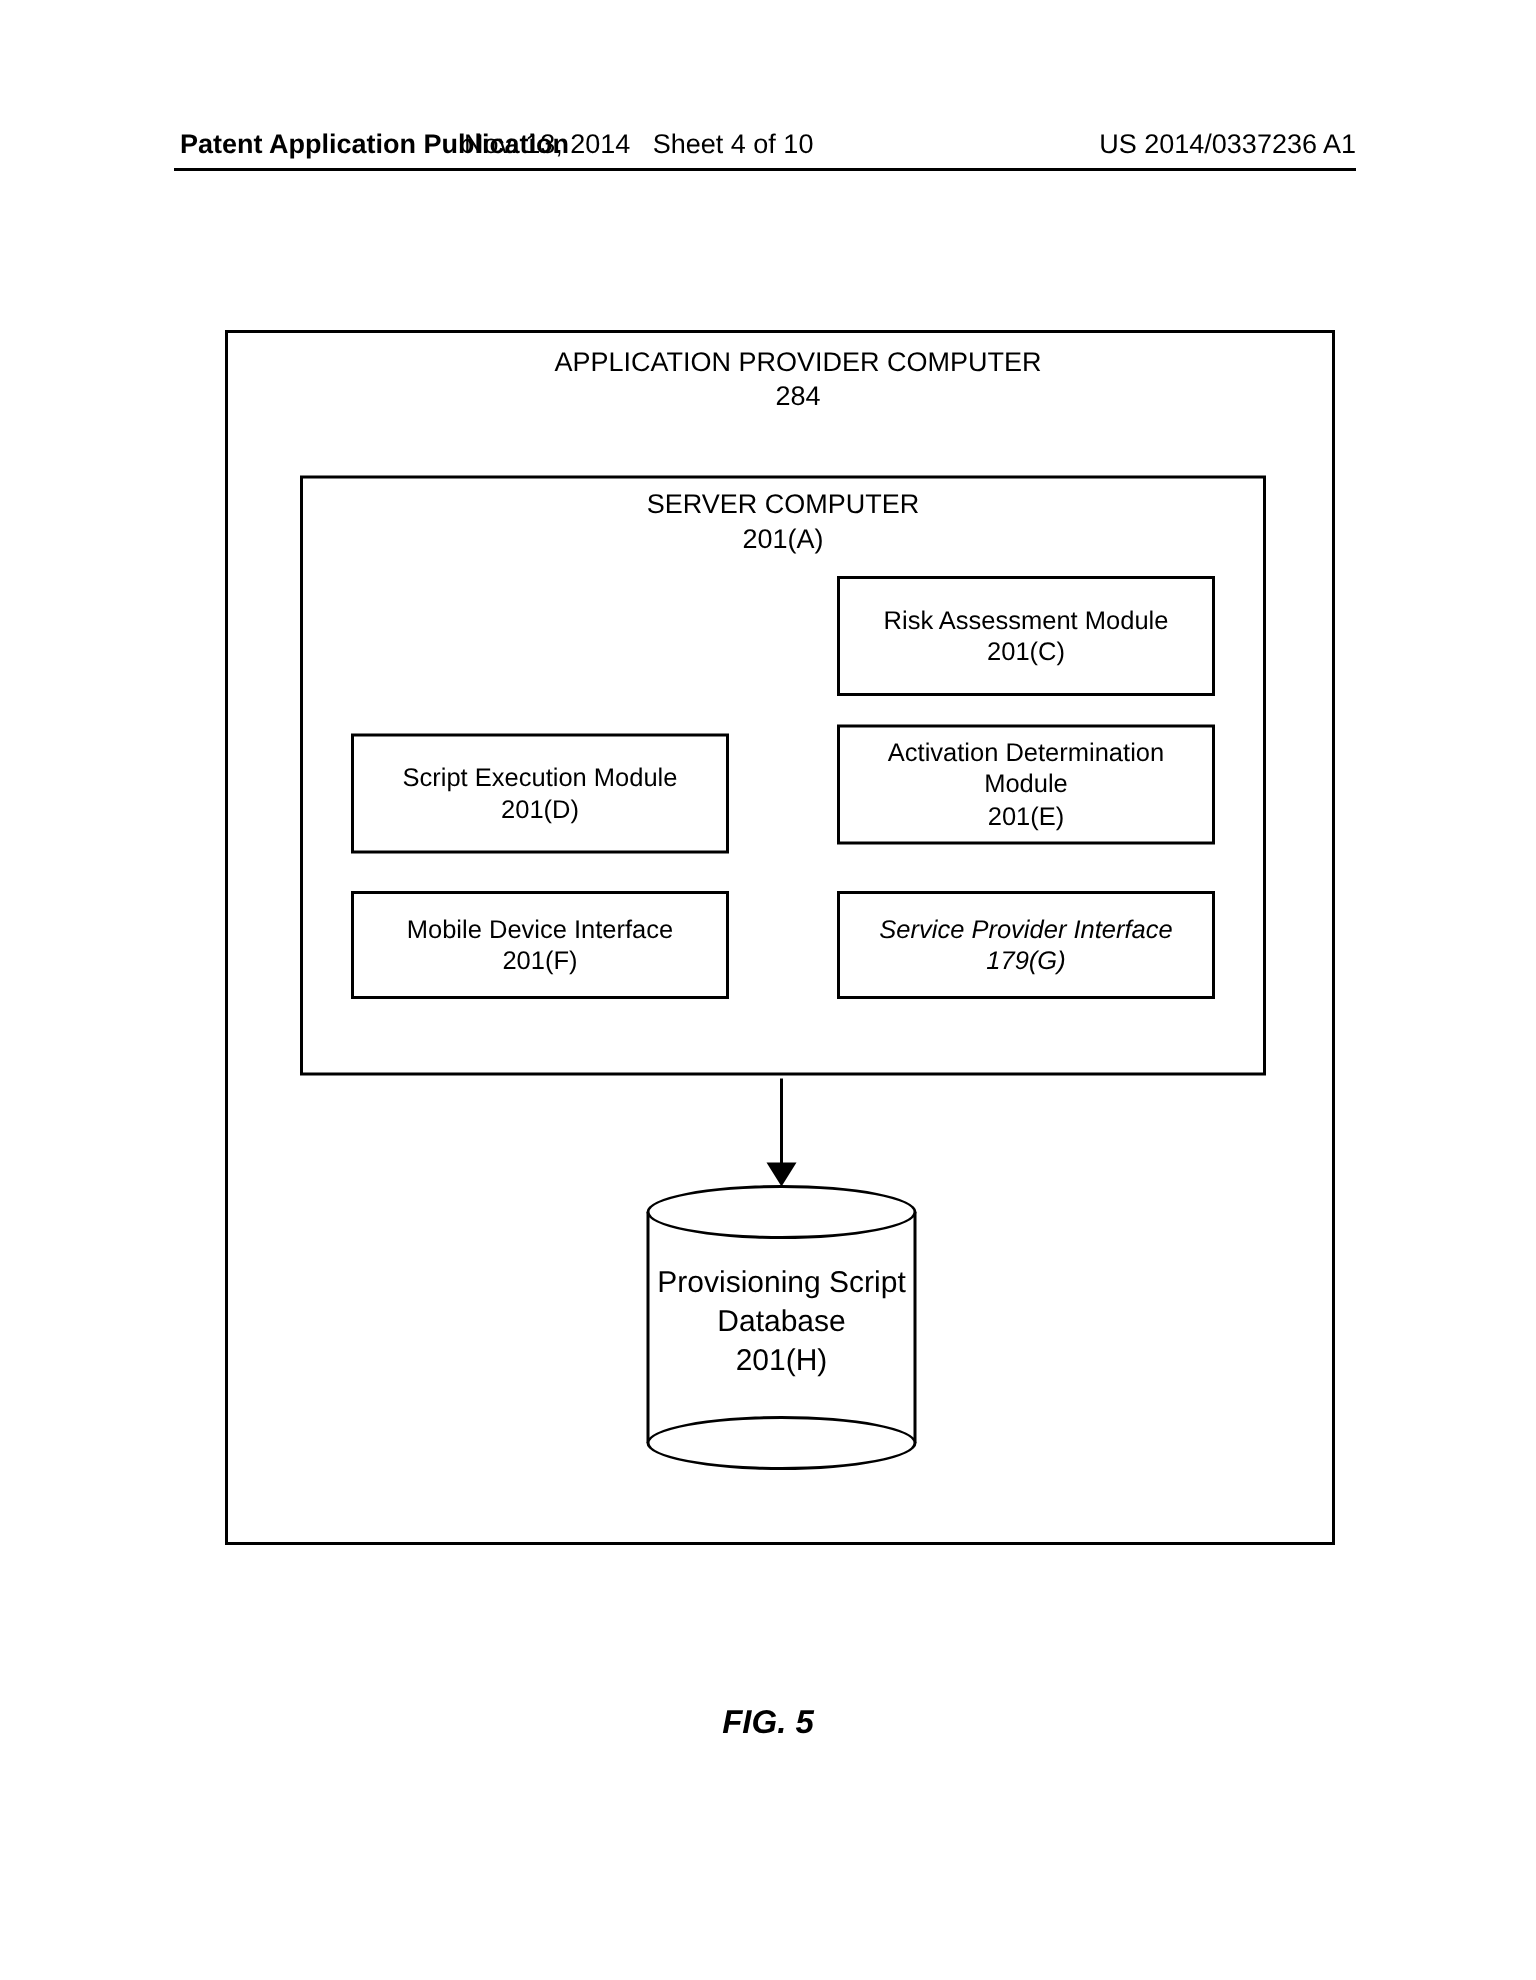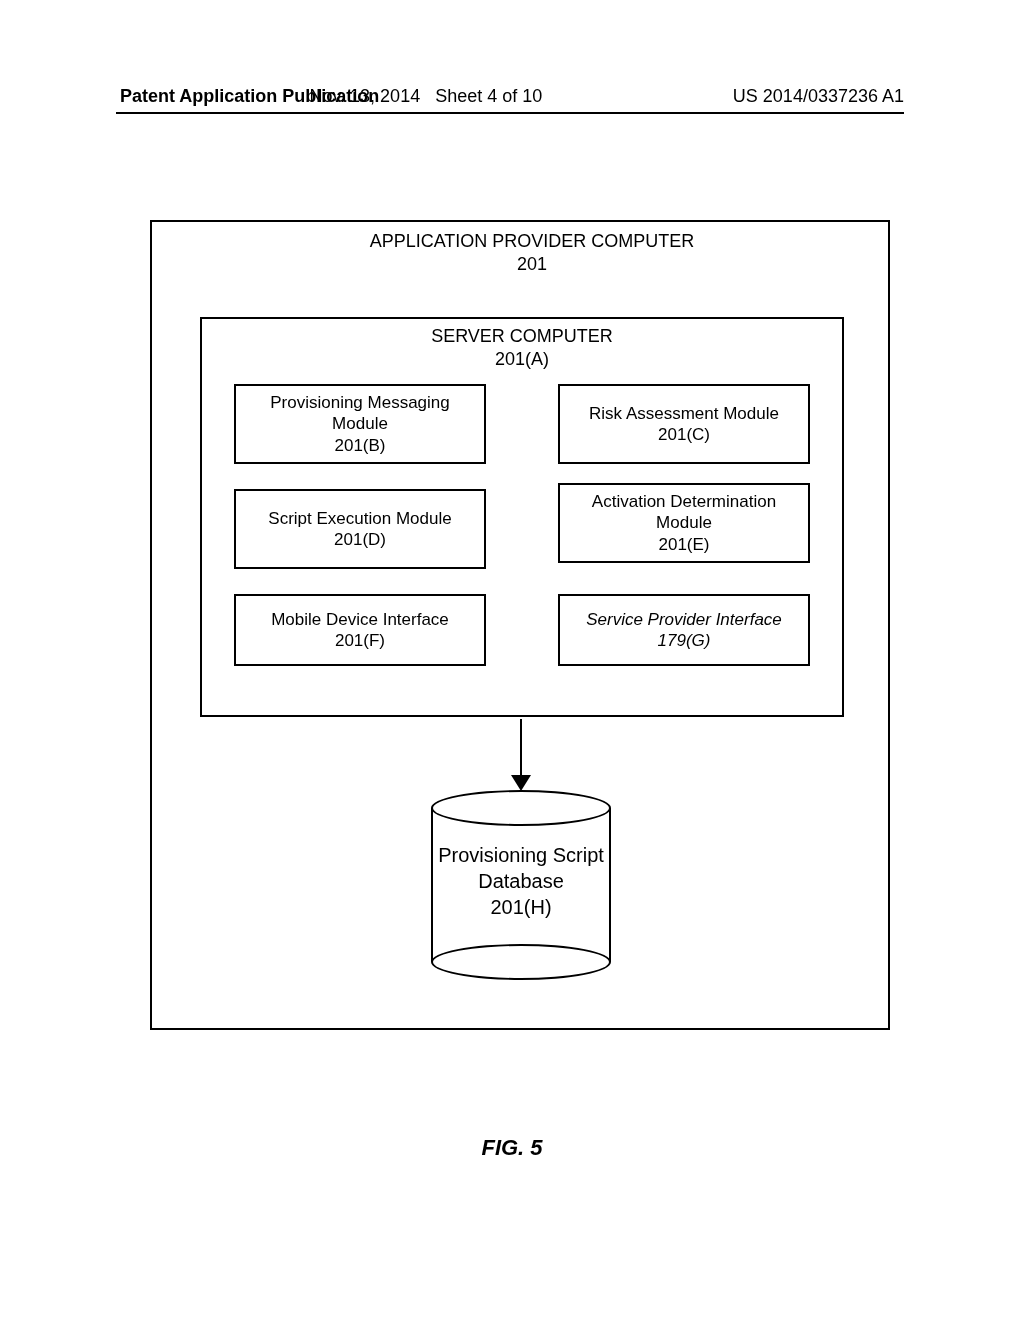--- a/index.html
+++ b/index.html
@@ -171,33 +171,29 @@
     <span>Nov. 13, 2014</span>&nbsp;&nbsp;
     <span>Sheet 4 of 10</span>
   </span>
   <span class="header-right">US 2014/0337236 A1</span>
 </div>
 <div class="header-line"></div>
 
 <div class="outer-box">
   <div class="outer-title">
     <span>APPLICATION PROVIDER COMPUTER</span><br>
-    <span>201</span>
+    <span>284</span>
   </div>
 
   <div class="server-box">
     <div class="server-title">
       <span>SERVER COMPUTER</span><br>
       <span>201(A)</span>
     </div>
 
-    <div class="module mod-b">
-      <span>Provisioning Messaging Module</span>
-      <span>201(B)</span>
-    </div>
     <div class="module mod-c">
       <span>Risk Assessment Module</span>
       <span>201(C)</span>
     </div>
     <div class="module mod-d">
       <span>Script Execution Module</span>
       <span>201(D)</span>
     </div>
     <div class="module mod-e">
       <span>Activation Determination Module</span>

